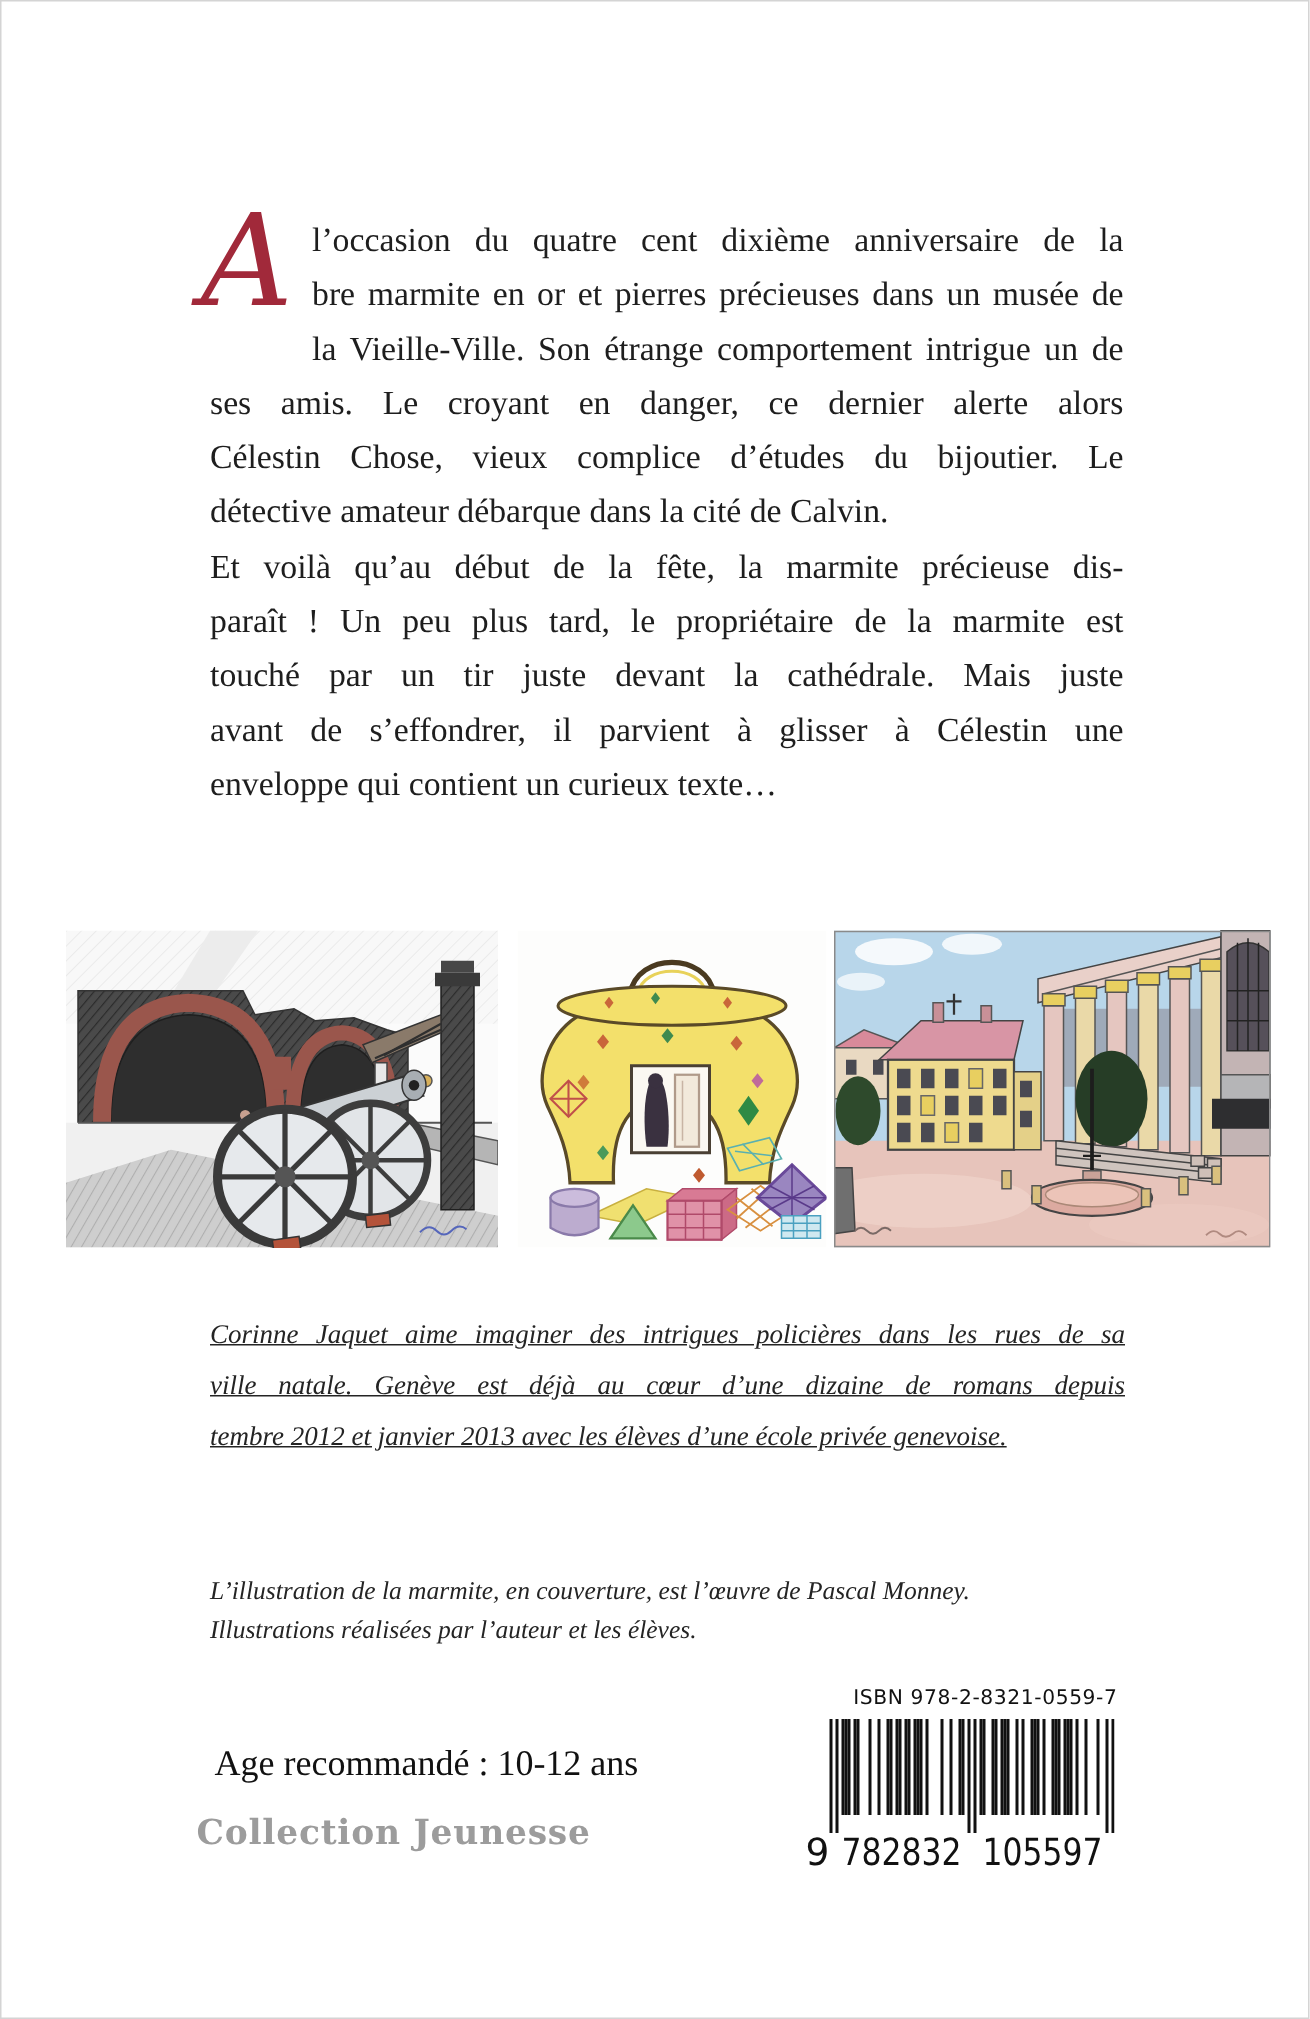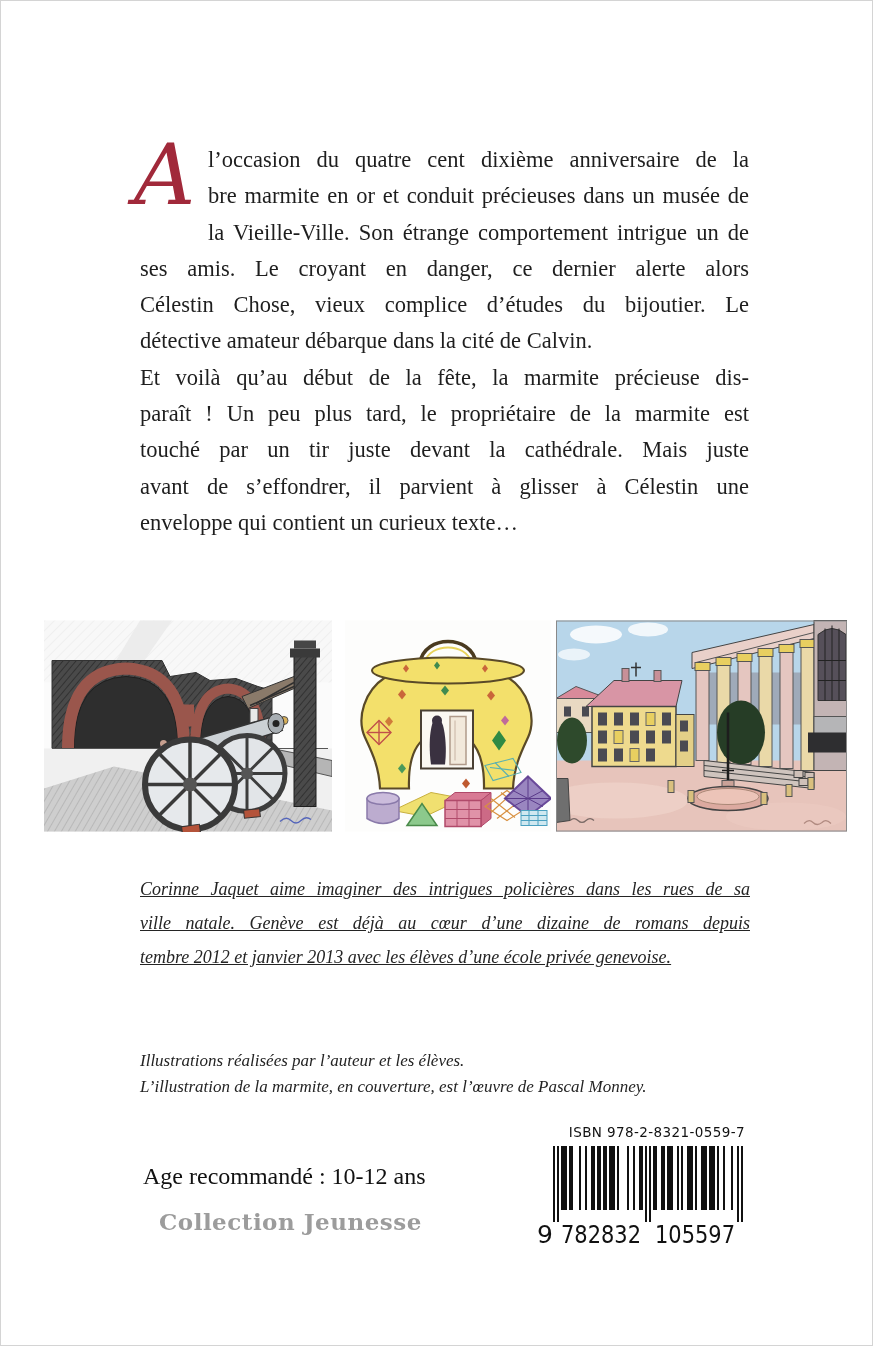--- a/index.html
+++ b/index.html
@@ -28,33 +28,33 @@
            line-height:26px;color:#242424;}
   
   .isbn-block{position:absolute;left:533px;top:1124px;width:215px;height:128px;}
   .isbn-label{position:absolute;left:18px;top:0;width:194px;text-align:right;
               font-family:"DejaVu Sans",sans-serif;font-size:13.5px;letter-spacing:.4px;color:#111;}
   .barcode{position:absolute;left:2px;top:20px;width:208px;height:104px;}
   .barcode text{font-family:"DejaVu Sans",sans-serif;font-size:25px;fill:#111;}
   
   .age{position:absolute;left:143px;top:1163px;font-size:24px;white-space:nowrap;color:#111;}
   .collection{position:absolute;left:131px;top:1208px;font-family:"DejaVu Serif",serif;
-              font-weight:bold;font-size:23px;letter-spacing:.5px;white-space:nowrap;margin-left:28px;}
+              font-weight:bold;font-size:23px;letter-spacing:.5px;white-space:nowrap;}
 </style>
 </head>
 <body>
 
 <div class="page">
 
   <div class="synopsis">
     <span class="dropcap-spacer"></span>
     <span class="dropcap" style="color: rgb(161, 41, 58);">A</span>
     <div>
         <div class="jline">l’occasion du quatre cent dixième anniversaire de la</div>
-        <div class="jline">bre marmite en or et conduit précieuses dans un musée de</div>
+        <div class="jline">bre marmite en or et pierres précieuses dans un musée de</div>
         <div class="jline">la Vieille-Ville. Son étrange comportement intrigue un de</div>
         <div class="jline">ses amis. Le croyant en danger, ce dernier alerte alors</div>
         <div class="jline">Célestin Chose, vieux complice d’études du bijoutier. Le</div>
         <div class="jline end">détective amateur débarque dans la cité de Calvin.</div>
         <div class="jline">Et voilà qu’au début de la fête, la marmite précieuse dis-</div>
         <div class="jline">paraît ! Un peu plus tard, le propriétaire de la marmite est</div>
         <div class="jline">touché par un tir juste devant la cathédrale. Mais juste</div>
         <div class="jline">avant de s’effondrer, il parvient à glisser à Célestin une</div>
         <div class="jline end">enveloppe qui contient un curieux texte…</div>
       </div>
@@ -292,22 +292,22 @@
     </figure>
   </div>
 
   <div class="bio">
       <div class="jline">Corinne Jaquet aime imaginer des intrigues policières dans les rues de sa</div>
       <div class="jline">ville natale. Genève est déjà au cœur d’une dizaine de romans depuis</div>
       <div class="jline end">tembre 2012 et janvier 2013 avec les élèves d’une école privée genevoise.</div>
     </div>
 
   <div class="credits">
+    <div>L’illustration de la marmite, en couverture, est l’œuvre de Pascal Monney.</div>
     <div>Illustrations réalisées par l’auteur et les élèves.</div>
-    <div>L’illustration de la marmite, en couverture, est l’œuvre de Pascal Monney.</div>
   </div>
 
   <div class="isbn-block">
     <div class="isbn-label">ISBN  978-2-8321-0559-7</div>
     <svg class="barcode" viewBox="-18 0 208 104">
       <rect x="-18" y="0" width="208" height="104" fill="#ffffff"></rect>
       <g id="barcode-bars">
           <rect x="0" y="2" width="2" height="76" fill="#111"></rect>
           <rect x="4" y="2" width="2" height="76" fill="#111"></rect>
           <rect x="8" y="2" width="2" height="64" fill="#111"></rect>

